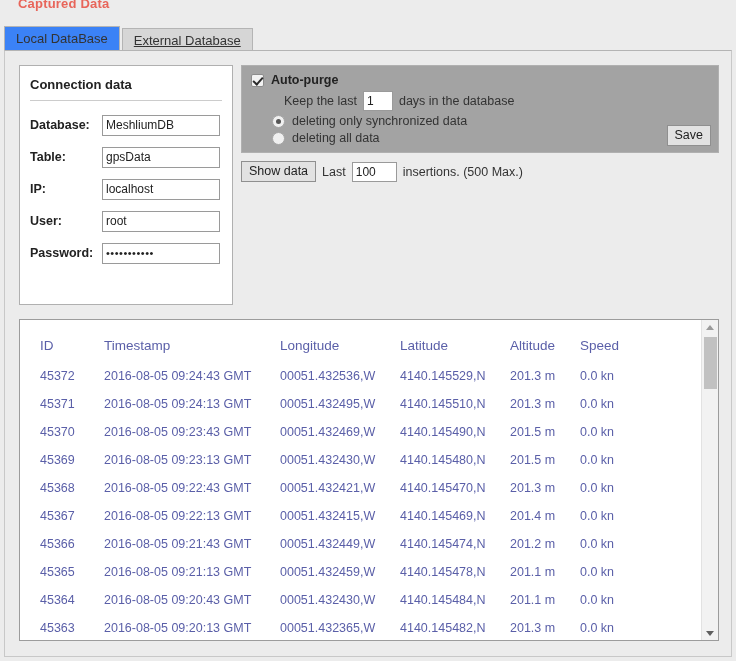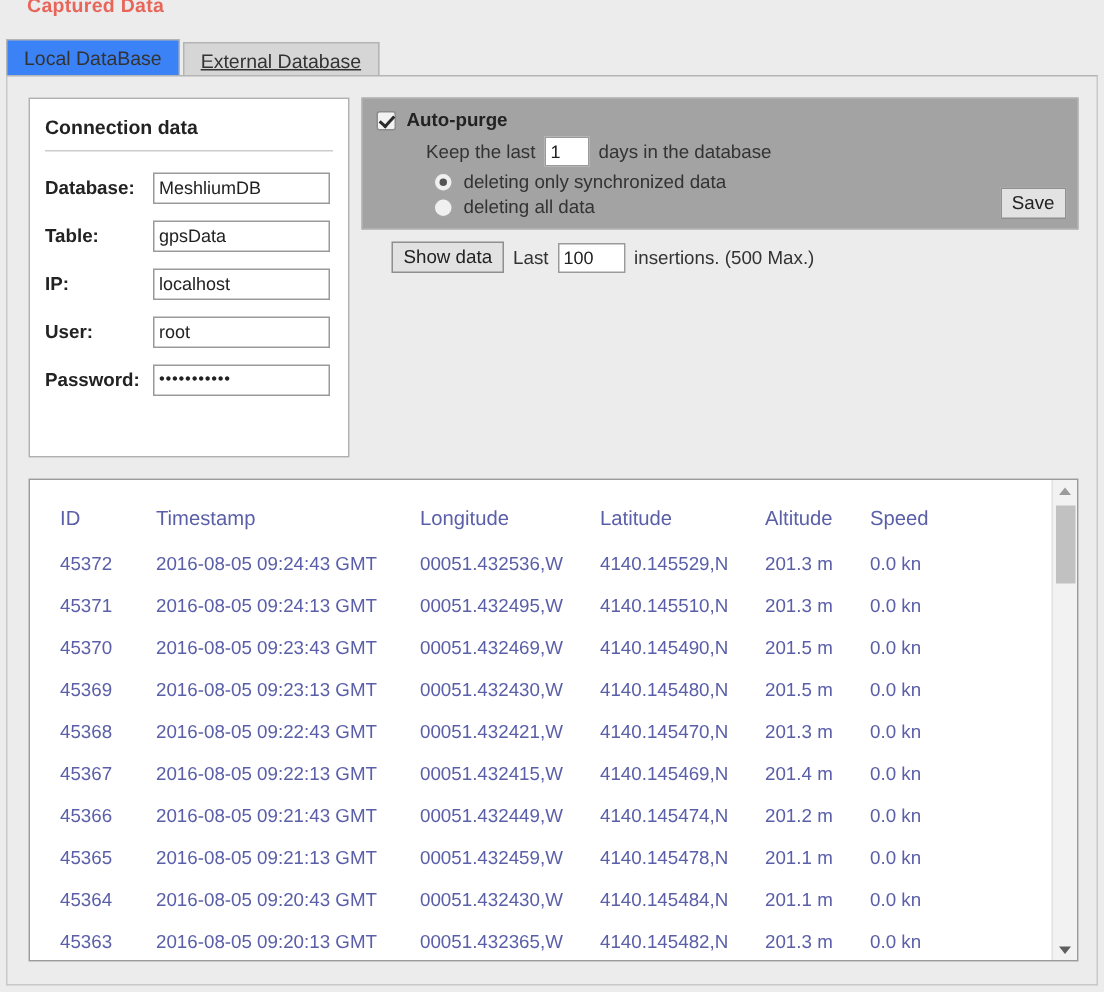--- a/index.html
+++ b/index.html
@@ -183,21 +183,21 @@
     font-family: "Liberation Sans", sans-serif;
     font-size: 12px;
     color: #222;
     padding: 0 3px;
     margin: 0 6px;
     outline: none;
   }
   .radio-line {
     display: flex;
     align-items: center;
-    padding-left: 47px;
+    padding-left: 30px;
     margin-top: 3px;
     font-size: 12.5px;
     color: #333;
   }
   .radio {
     width: 13px;
     height: 13px;
     border: 1px solid #a5a5a5;
     background: #f0f0f0;
     border-radius: 50%;
@@ -235,21 +235,20 @@
 
   
   .showdata-row {
     position: absolute;
     left: 236px;
     top: 110px;
     display: flex;
     align-items: center;
     font-size: 12.5px;
     color: #333;
-    margin-left: 20px;
   }
   .last-input {
     width: 45px;
     height: 20px;
     box-sizing: border-box;
     border: 1px solid #9a9a9a;
     background: #fff;
     font-family: "Liberation Sans", sans-serif;
     font-size: 12px;
     color: #222;

